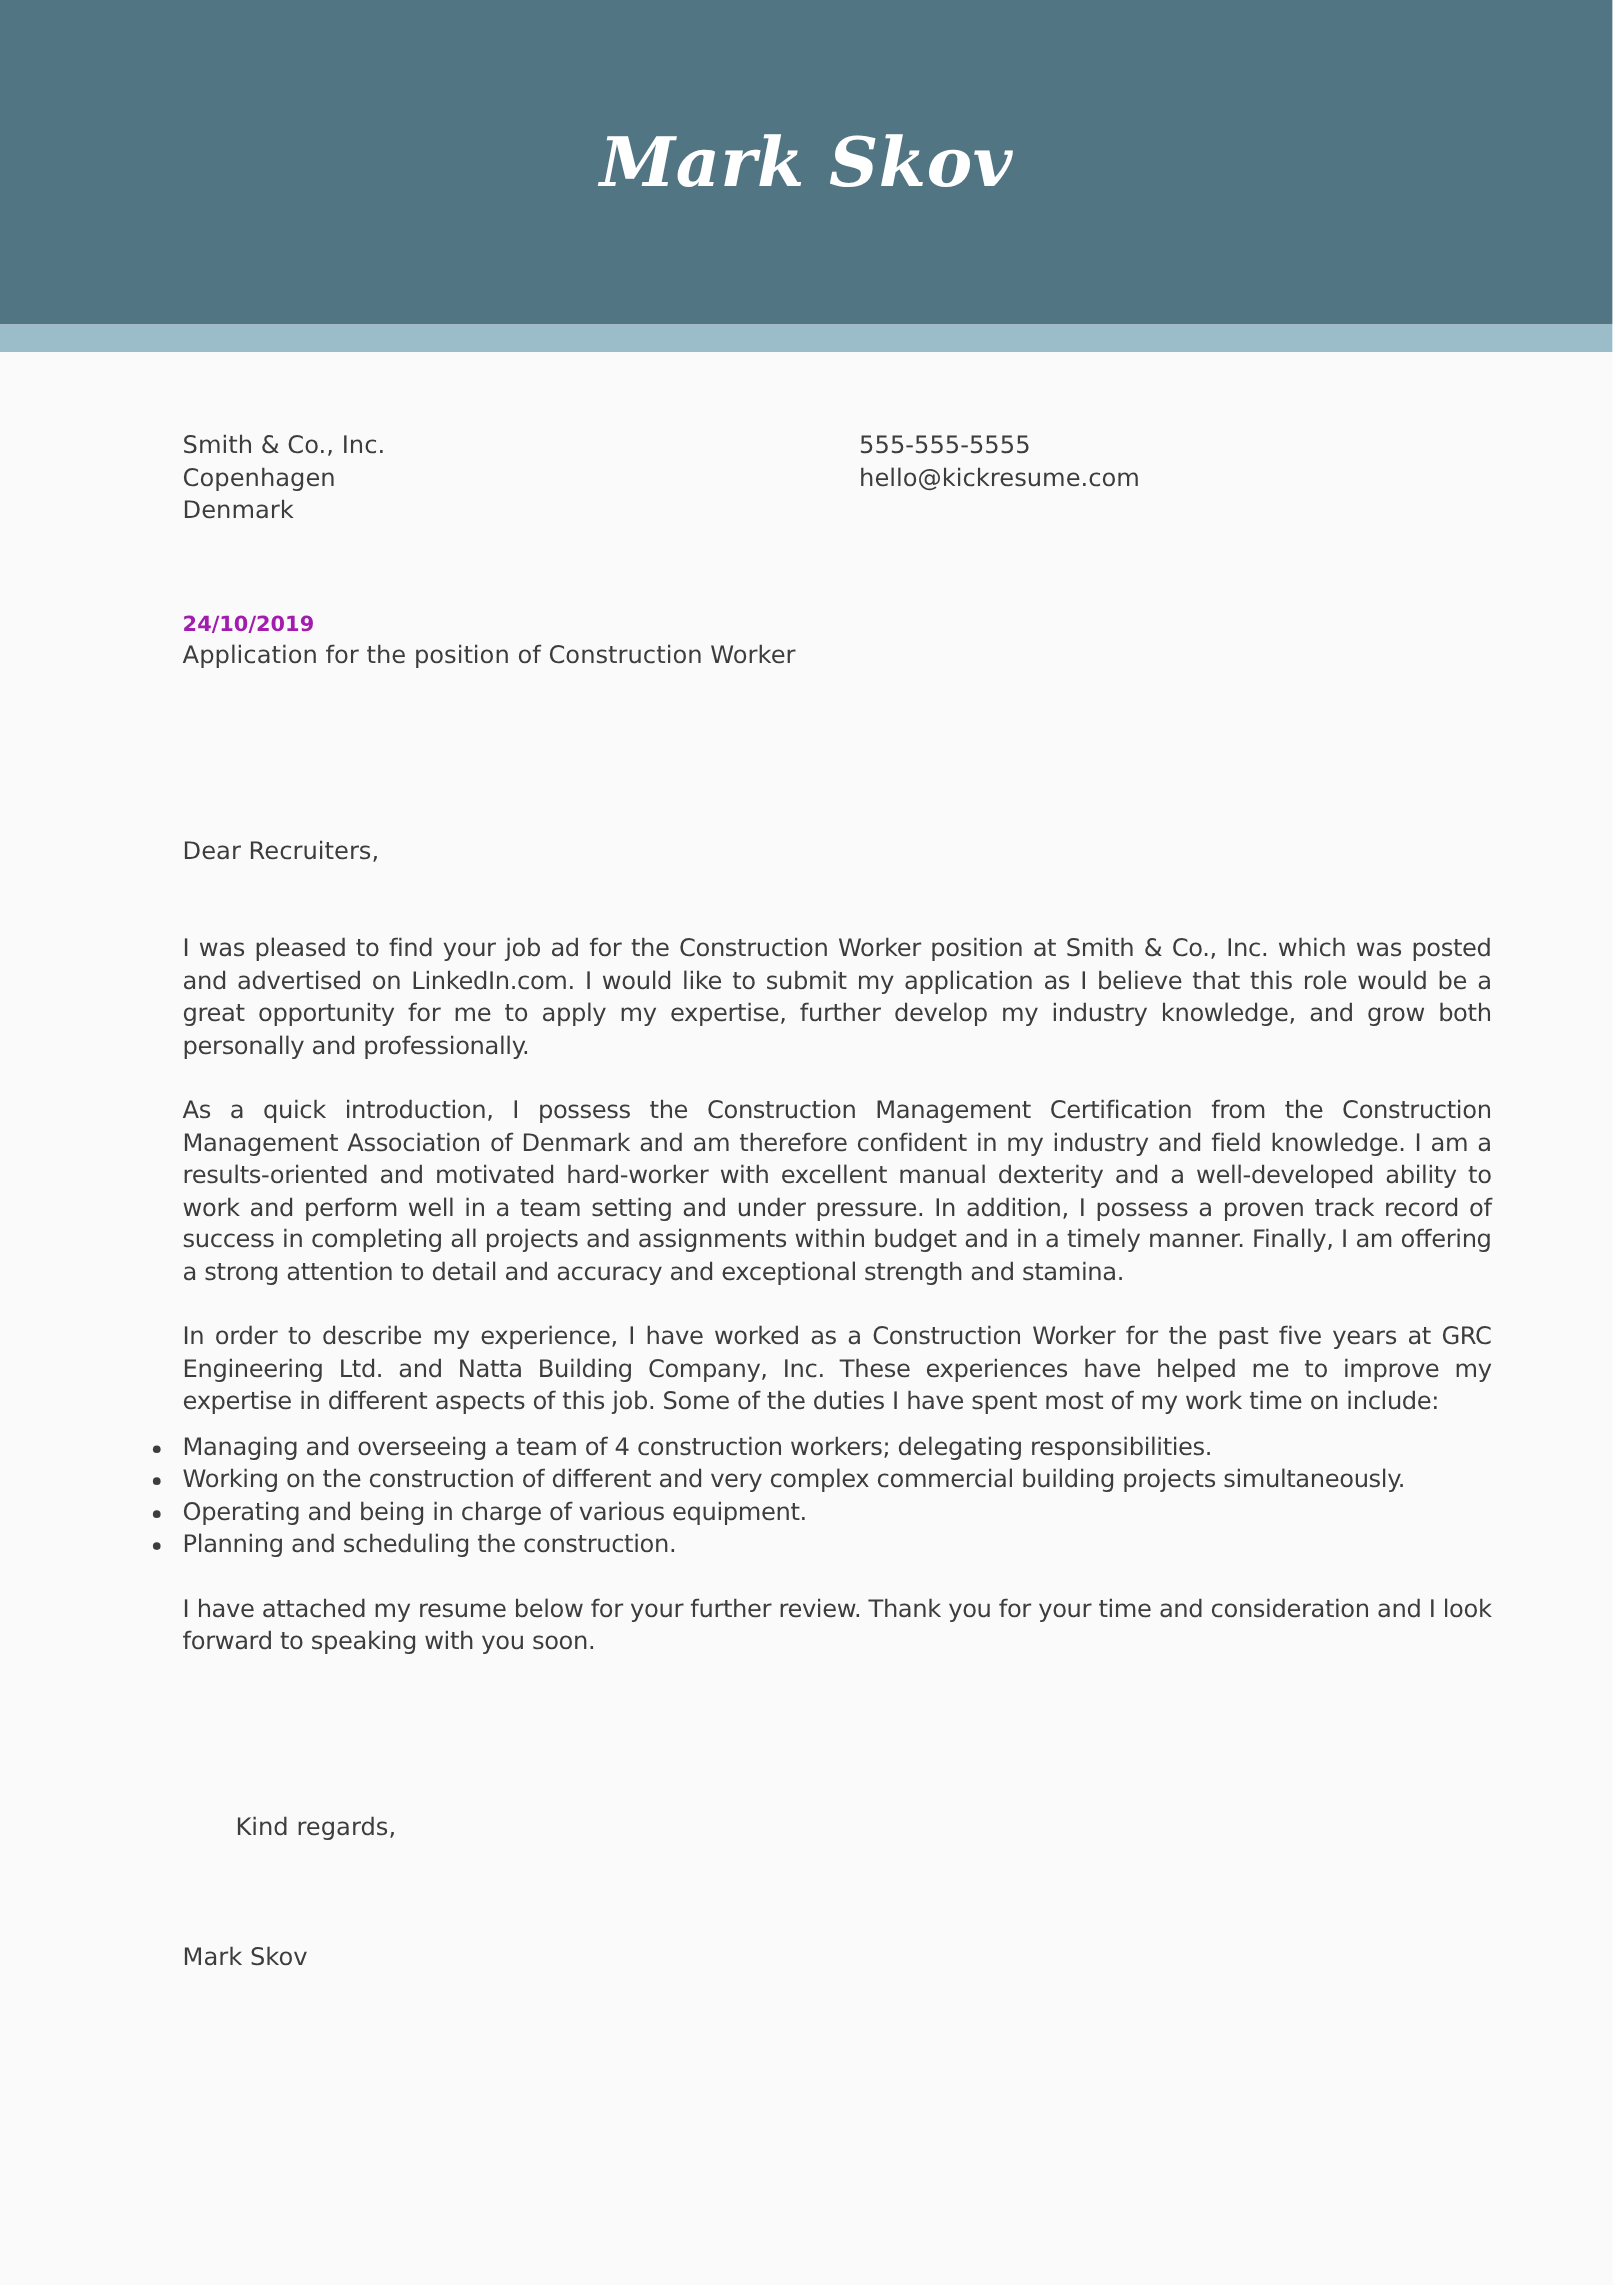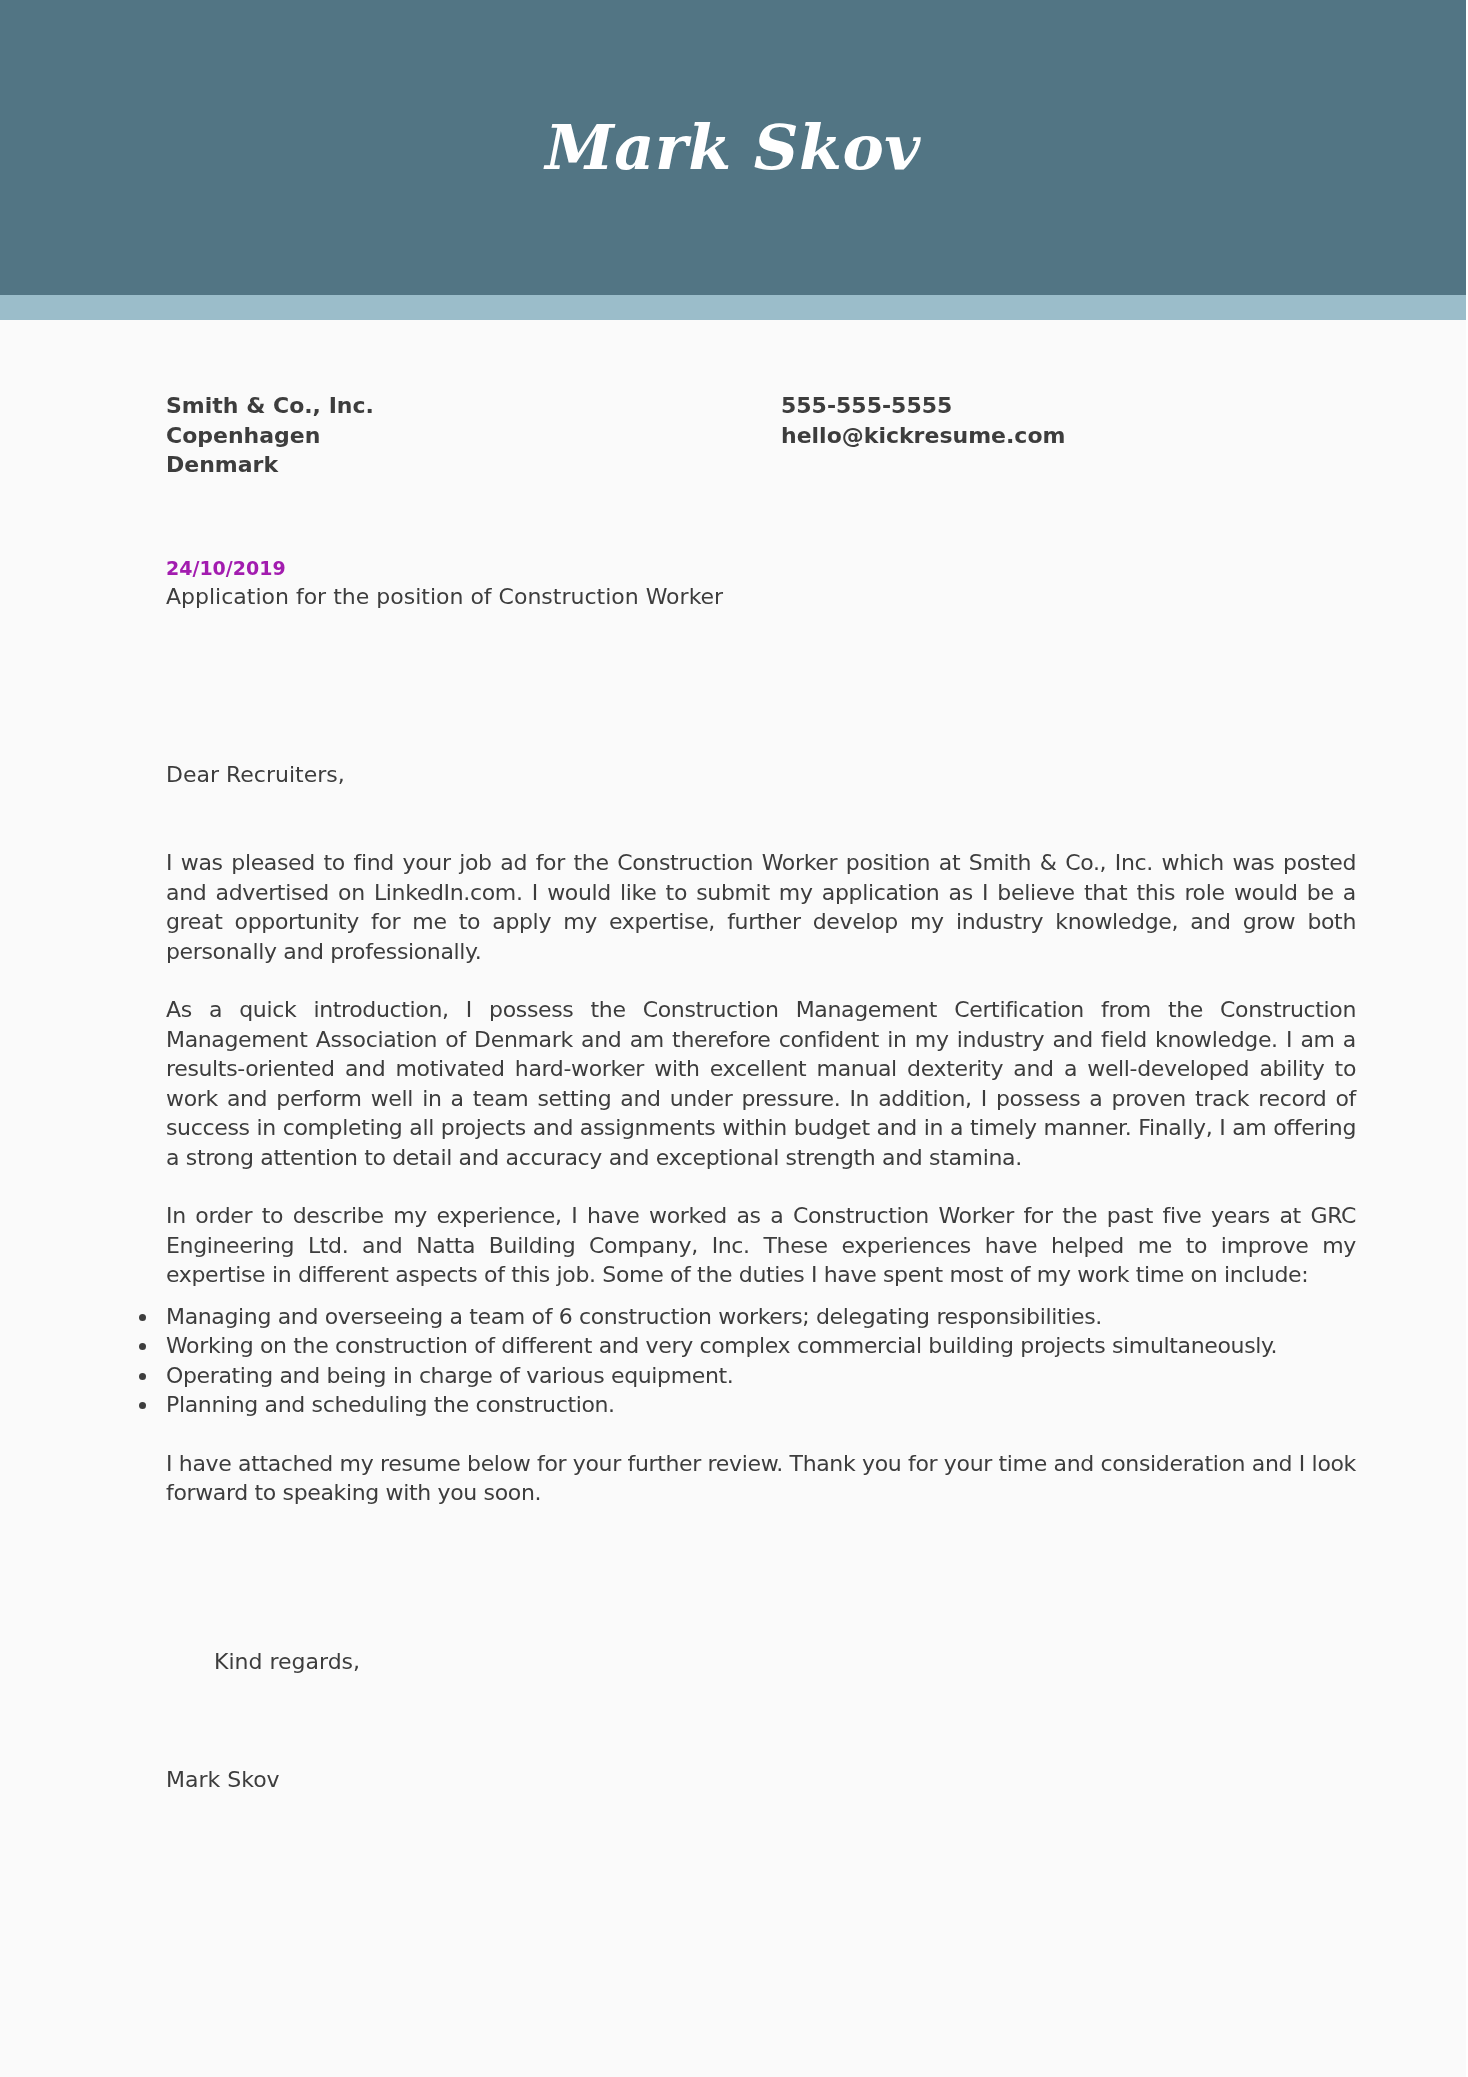--- a/index.html
+++ b/index.html
@@ -48,21 +48,21 @@
       color: #3d3d3d;
     }
     .recipient {
       position: absolute;
       left: 166px; top: 391px;
     }
     .contact {
       position: absolute;
       left: 781px; top: 391px;
     }
-    .line { display: block; white-space: nowrap; font-weight: bold; }
+    .line { display: block; white-space: nowrap; }
     .date {
       position: absolute;
       left: 166px; top: 555px;
       font-size: 19px;
       font-weight: bold;
       line-height: 26px;
       color: #a21caf;
     }
     .subject {
       position: absolute;
@@ -145,21 +145,21 @@
 
 <div class="salutation txt">Dear Recruiters,</div>
 
 <div class="body">
   <p>I was pleased to find your job ad for the Construction Worker position at Smith &amp; Co., Inc. which was posted and advertised on LinkedIn.com. I would like to submit my application as I believe that this role would be a great opportunity for me to apply my expertise, further develop my industry knowledge, and grow both personally and professionally.</p>
   <p>As a quick introduction, I possess the Construction Management Certification from the Construction Management Association of Denmark and am therefore confident in my industry and field knowledge. I am a results-oriented and motivated hard-worker with excellent manual dexterity and a well-developed ability to work and perform well in a team setting and under pressure. In addition, I possess a proven track record of success in completing all projects and assignments within budget and in a timely manner. Finally, I am offering a strong attention to detail and accuracy and exceptional strength and stamina.</p>
   <p style="margin-bottom:12px;">In order to describe my experience, I have worked as a Construction Worker for the past five years at GRC Engineering Ltd. and Natta Building Company, Inc. These experiences have helped me to improve my expertise in different aspects of this job. Some of the duties I have spent most of my work time on include:</p>
   <ul>
     <li>
       <span class="bullet"></span>
-      <span>Managing and overseeing a team of 6 construction workers; delegating responsibilities.</span>
+      <span>Managing and overseeing a team of 4 construction workers; delegating responsibilities.</span>
     </li>
     <li>
       <span class="bullet"></span>
       <span>Working on the construction of different and very complex commercial building projects simultaneously.</span>
     </li>
     <li>
       <span class="bullet"></span>
       <span>Operating and being in charge of various equipment.</span>
     </li>
     <li>

